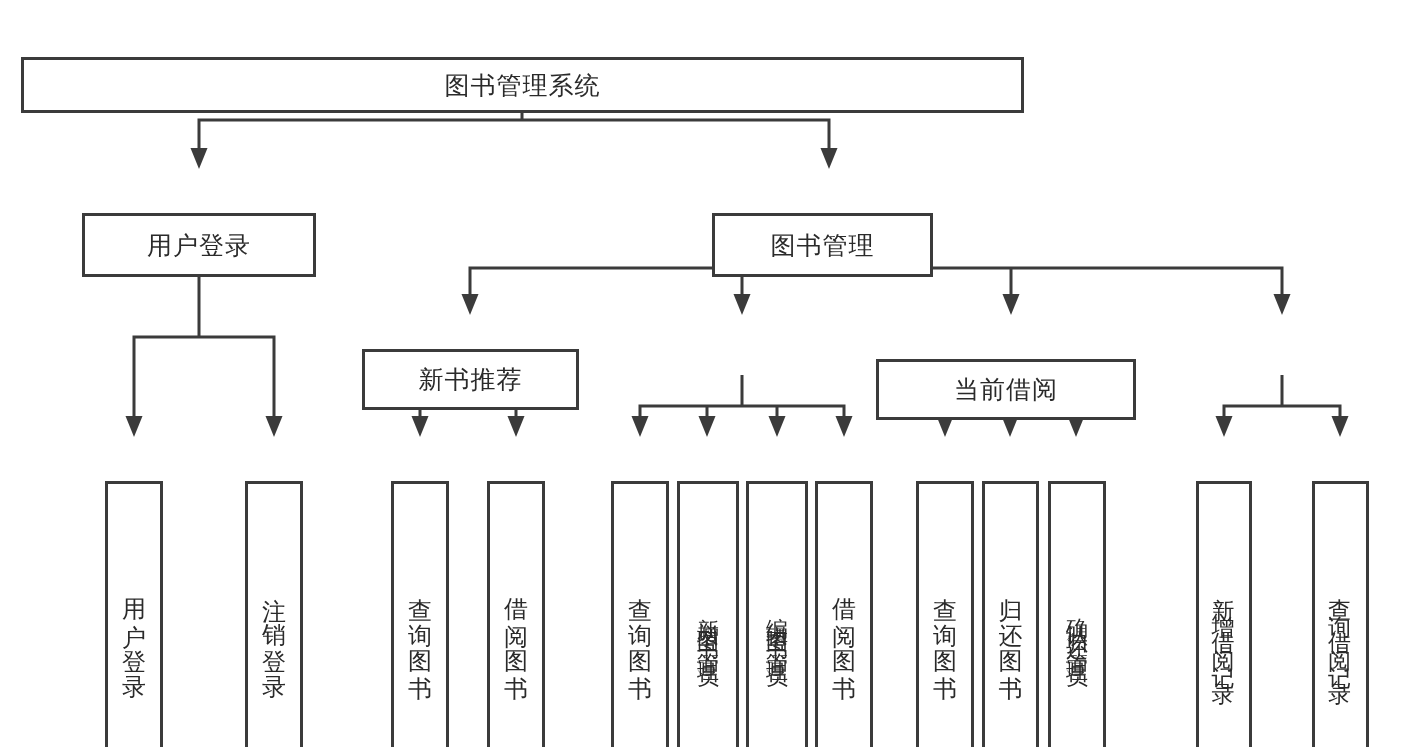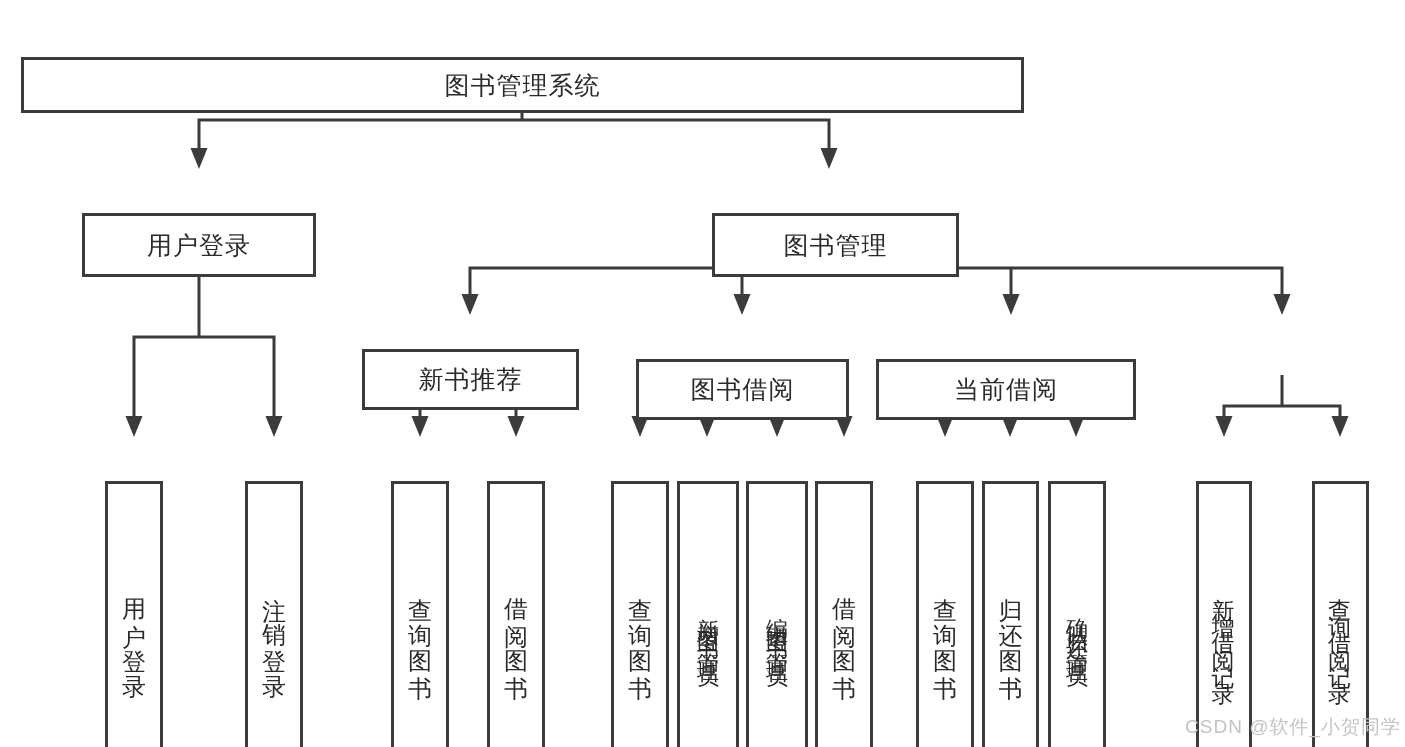--- a/index.html
+++ b/index.html
@@ -97,29 +97,26 @@
     </g>
   </svg>
 
   <div class="box" style="left:21px;top:13px;width:1003px;height:56px">
     <span class="hlabel">图书管理系统</span>
   </div>
 
   <div class="box" style="left:82px;top:169px;width:234px;height:64px">
     <span class="hlabel">用户登录</span>
   </div>
-  <div class="box" style="left:712px;top:169px;width:247px;height:64px">
+  <div class="box" style="left:712px;top:169px;width:221px;height:64px">
     <span class="hlabel">图书管理</span>
   </div>
 
   <div class="box" style="left:362px;top:305px;width:217px;height:61px">
     <span class="hlabel">新书推荐</span>
-  </div>
-  <div class="box" style="left:636px;top:315px;width:213px;height:61px">
-    <span class="hlabel">图书借阅</span>
   </div>
   <div class="box" style="left:876px;top:315px;width:260px;height:61px">
     <span class="hlabel">当前借阅</span>
   </div>
 
   <div class="box" style="left:105px;top:437px;width:58px;height:300px">
     <span class="vtext ls-wide">用户登录</span>
   </div>
   <div class="box" style="left:245px;top:437px;width:58px;height:300px">
     <span class="vtext ls-wide">注销登录</span>
@@ -155,15 +152,14 @@
     <span class="vtext ls-tight">确认归还（管理员）</span>
   </div>
 
   <div class="box" style="left:1196px;top:437px;width:56px;height:300px">
     <span class="vtext ls-mid">新增借阅记录</span>
   </div>
   <div class="box" style="left:1312px;top:437px;width:57px;height:300px">
     <span class="vtext ls-mid">查询借阅记录</span>
   </div>
 
-  <div class="watermark">CSDN @软件_小贺同学</div>
 
 </div>
 
 </body></html>

